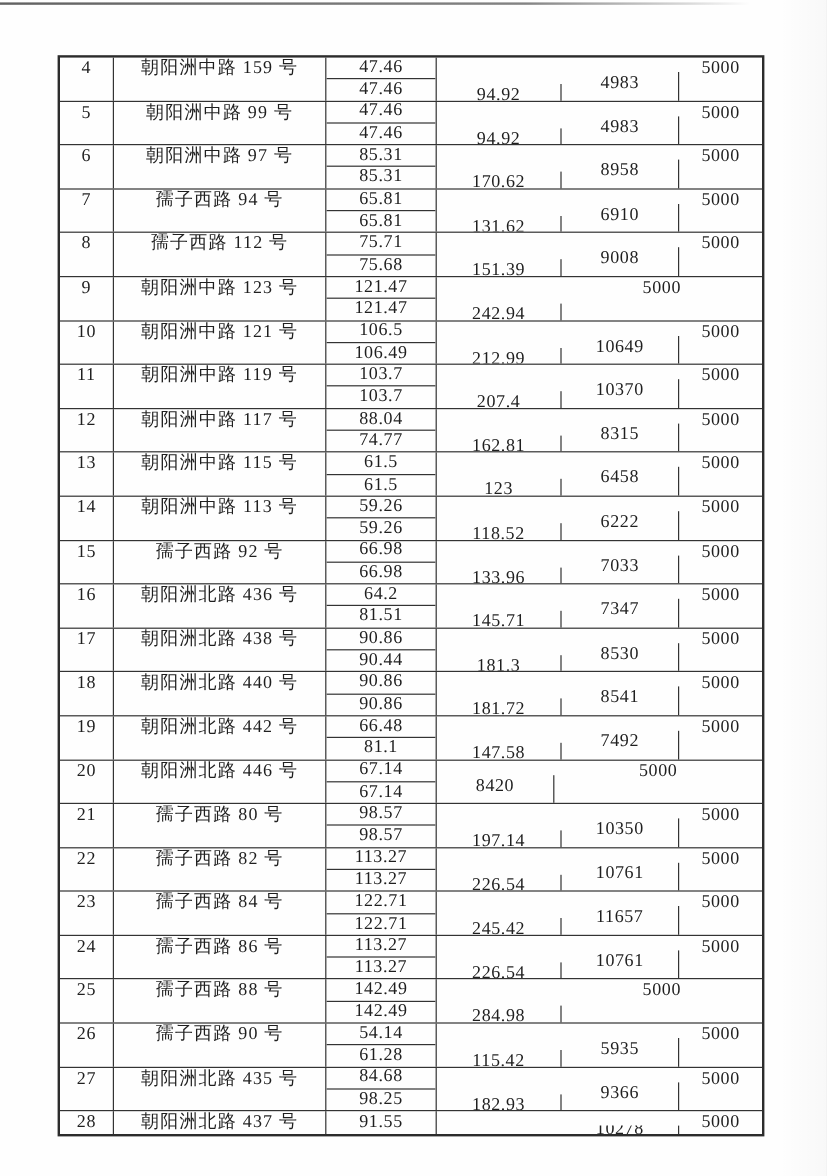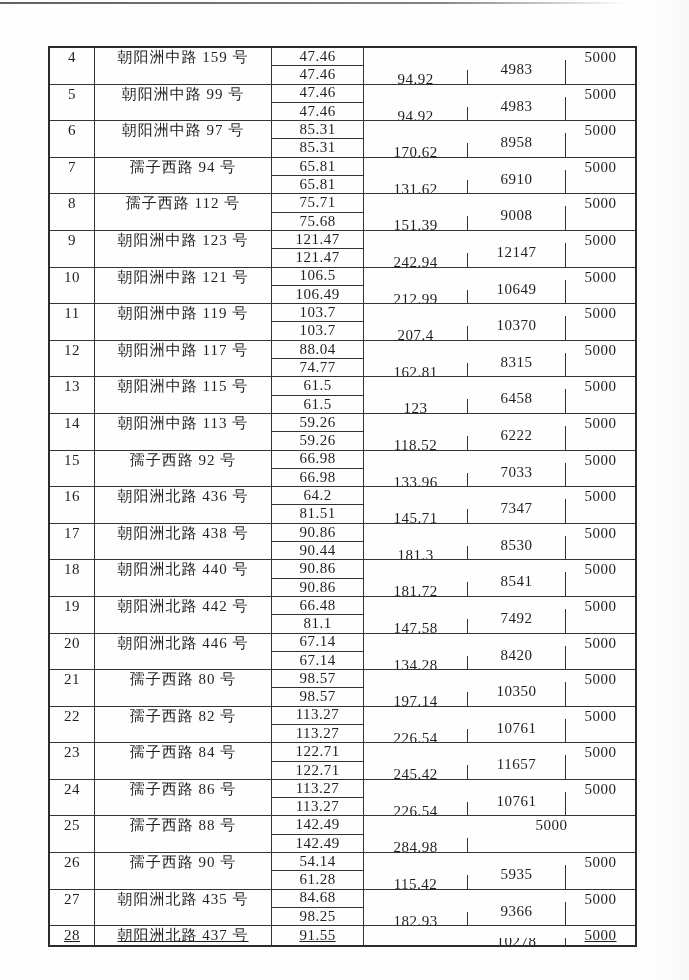--- a/index.html
+++ b/index.html
@@ -51,21 +51,20 @@
     display: flex;
     height: 36.6px;
     box-sizing: border-box;
     border-bottom: 1px solid #333;
   }
   .row:last-child {
     border-bottom: none;
   }
   .row.partial {
     height: 19px;
-    text-decoration: underline;
   }
   .cell {
     box-sizing: border-box;
     border-right: 1px solid #333;
     display: flex;
     justify-content: center;
     align-items: flex-start;
     padding-top: 1px;
     font-size: 15px;
     line-height: 17.5px;
@@ -152,21 +151,20 @@
     <div class="cell c-cap">5000</div>
   </div>
       <div class="row">
     <div class="cell c-num">9</div>
     <div class="cell c-addr">朝阳洲中路 123 号</div>
     <div class="cell c-sub">
       <div class="sub-half sub-top">121.47</div>
       <div class="sub-half sub-bottom">121.47</div>
     </div>
     <div class="cell c-total">242.94</div>
-    <div class="cell c-amt">12147</div>
     <div class="cell c-cap">5000</div>
   </div>
       <div class="row">
     <div class="cell c-num">10</div>
     <div class="cell c-addr">朝阳洲中路 121 号</div>
     <div class="cell c-sub">
       <div class="sub-half sub-top">106.5</div>
       <div class="sub-half sub-bottom">106.49</div>
     </div>
     <div class="cell c-total">212.99</div>
@@ -272,21 +270,20 @@
     <div class="cell c-amt">7492</div>
     <div class="cell c-cap">5000</div>
   </div>
       <div class="row">
     <div class="cell c-num">20</div>
     <div class="cell c-addr">朝阳洲北路 446 号</div>
     <div class="cell c-sub">
       <div class="sub-half sub-top">67.14</div>
       <div class="sub-half sub-bottom">67.14</div>
     </div>
-    <div class="cell c-total">134.28</div>
     <div class="cell c-amt">8420</div>
     <div class="cell c-cap">5000</div>
   </div>
       <div class="row">
     <div class="cell c-num">21</div>
     <div class="cell c-addr">孺子西路 80 号</div>
     <div class="cell c-sub">
       <div class="sub-half sub-top">98.57</div>
       <div class="sub-half sub-bottom">98.57</div>
     </div>

